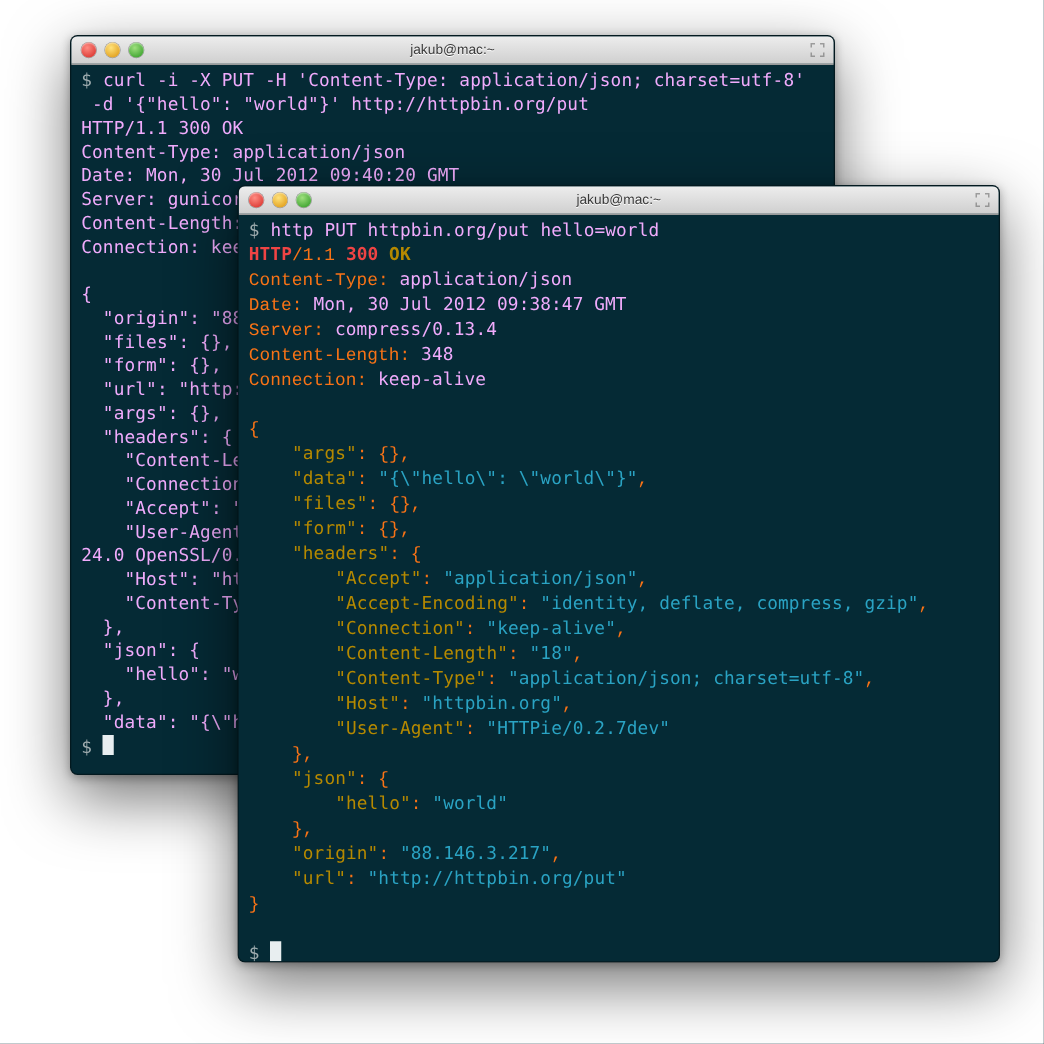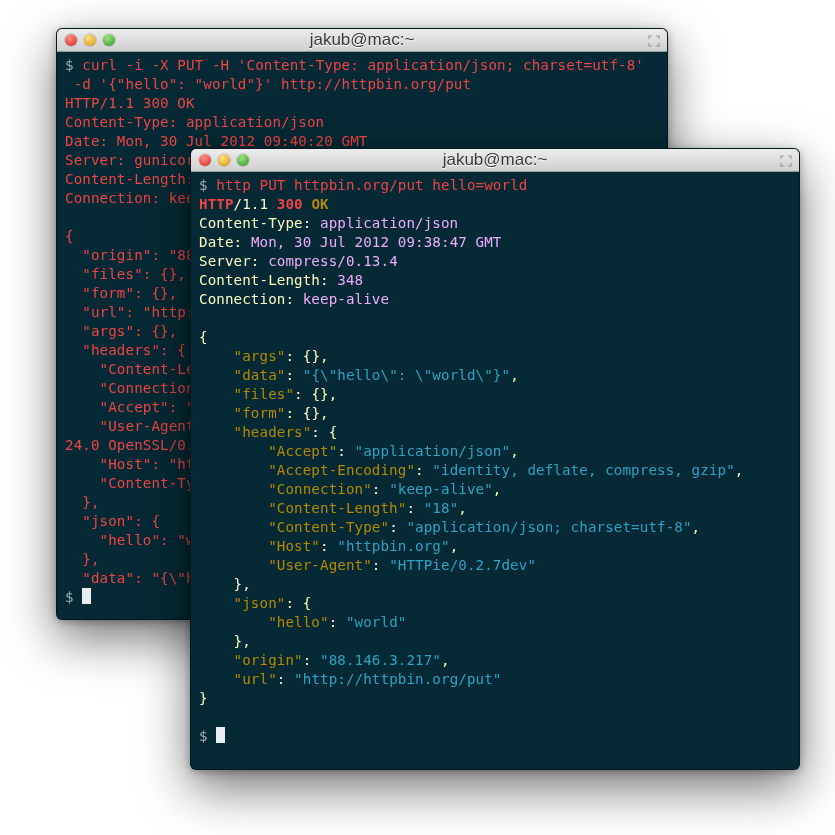--- a/index.html
+++ b/index.html
@@ -40,48 +40,48 @@
     border-radius: 50%;
     box-shadow: inset 0 1px 1px rgba(255,255,255,0.4), 0 0 0 0.5px rgba(0,0,0,0.35);
   }
   .btn.close { background: radial-gradient(circle at 40% 35%, #ff8b82, #e0443e 70%); }
   .btn.min   { background: radial-gradient(circle at 40% 35%, #ffe27a, #e5a82a 70%); }
   .btn.max   { background: radial-gradient(circle at 40% 35%, #9fe07e, #4aab3a 70%); }
   .title {
     position: absolute;
     left: 0; right: 0;
     text-align: center;
-    font-size: 17px;
+    font-size: 11px;
     color: #3a3a3a;
     text-shadow: 0 1px 0 #fff;
   }
   .maximize-icon {
     position: absolute;
     right: 7px; top: 4px;
     width: 12px; height: 12px;
     opacity: 0.5;
   }
   .maximize-icon svg { width: 12px; height: 12px; }
   .term {
     padding: 4px 8px 8px 8px;
     font-family: "Menlo","DejaVu Sans Mono","Consolas",monospace;
     font-size: 14.2px;
     line-height: 19px;
     color: #6e8d94;
     white-space: pre;
     letter-spacing: 0.1px;
   }
-  .kw   { color: #fef9c3; }     
+  .kw   { color: #f97316; font-family: Liberation Mono, monospace; }     
   .val  { color: #f0abfc; }     
   .str  { color: #2aa3c3; }
   .key  { color: #b58900; }
   .bluep{ color: #ef4444; font-weight: bold;}
   .ylw  { color: #b58900; font-weight: bold;}
   .prompt{ color: #9facaf; }
-  .white{ color: #ef4444; }
+  .white{ color: #f0abfc; }
   .cursor {
     display: inline-block;
     width: 9px; height: 16px;
     background: #e8eef0;
     vertical-align: -2px;
   }
   #win1 { left: 56px;  top: 28px;  width: 610px; height: 590px; }
   #win2 { left: 190px; top: 148px; width: 608px; height: 620px; }
 </style>
 </head>

